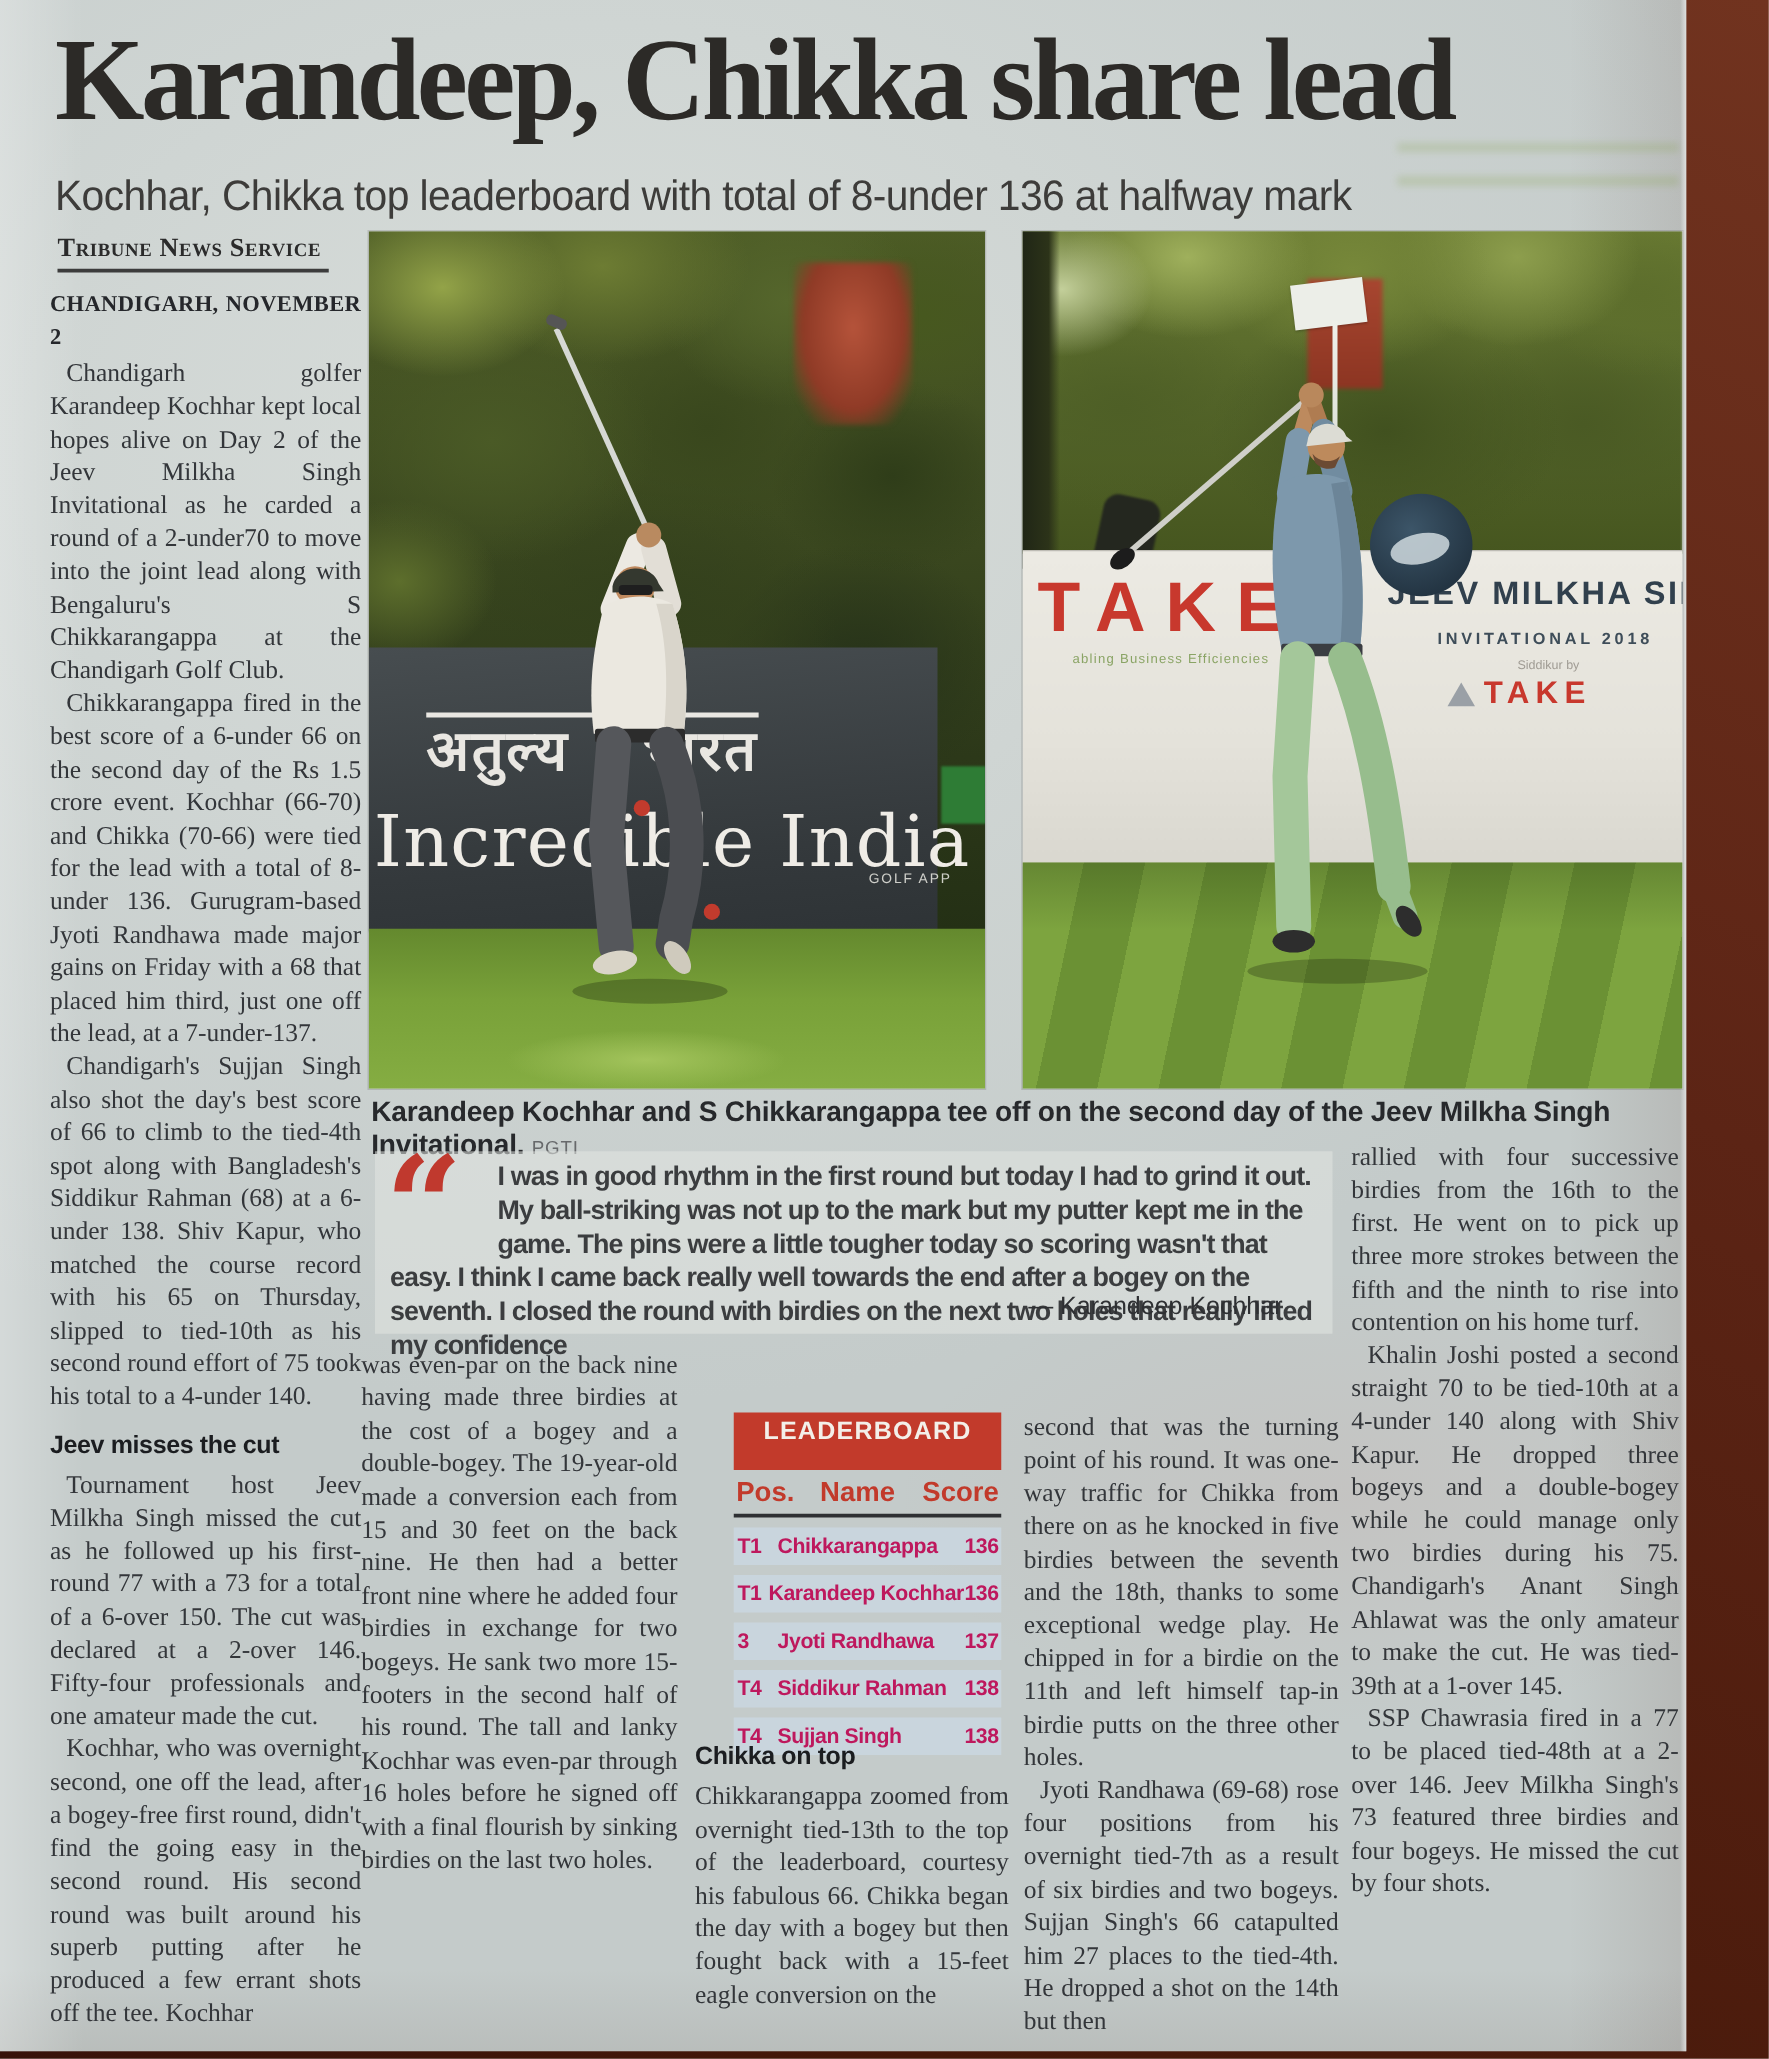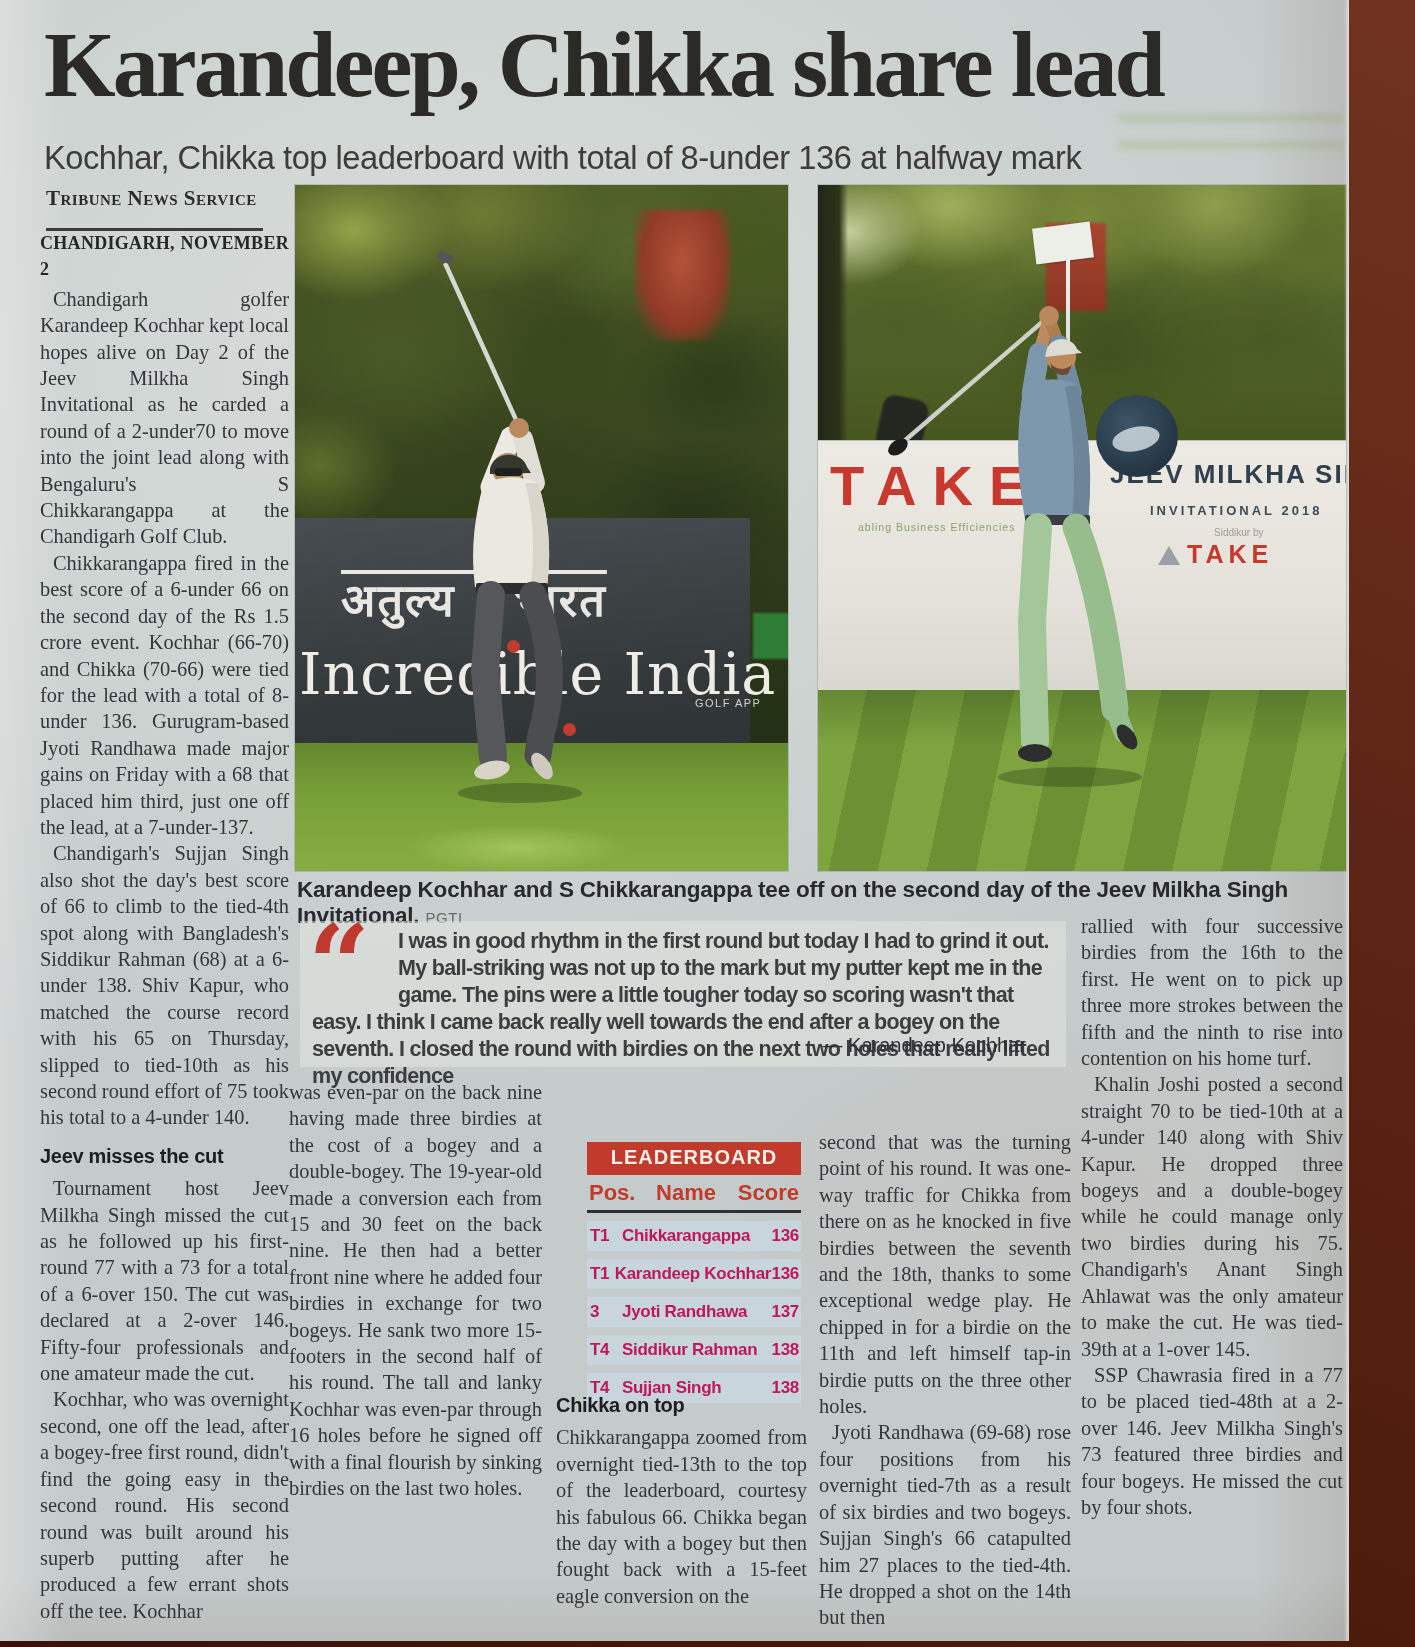--- a/index.html
+++ b/index.html
@@ -33,21 +33,21 @@
   }
   .subtitle{
     position:absolute;left:44px;top:138px;white-space:nowrap;
     font-family:"Liberation Sans",sans-serif;font-size:34px;color:#3d3c3a;
     letter-spacing:-0.5px;transform:scaleX(0.96);transform-origin:left top;
   }
   .byline{
     position:absolute;left:46px;top:186px;display:inline-block;
     font-family:"Liberation Serif",serif;font-weight:700;font-variant:small-caps;
     font-size:21px;color:#2b2b2b;letter-spacing:0.5px;
-    border-bottom:3px solid #3c3c3c;padding:0 6px 17px 0;
+    border-bottom:3px solid #3c3c3c;padding:0 6px 4px 0;
   }
   
   .bodycol{position:absolute;font-size:20.4px;line-height:26.4px;color:#33363a;
     text-align:justify;font-family:"Liberation Serif",serif;}
   .bodycol p{margin:0;text-indent:13px;}
   .dateline{font-weight:700;font-size:18px;letter-spacing:0.3px;color:#25272b;margin-bottom:3px;}
   .subhead-sans{font-family:"Liberation Sans",sans-serif;font-weight:700;font-size:20px;
     color:#1b1d20;margin:12px 0 6px;letter-spacing:-0.3px;}
   .col1{left:40px;top:230px;width:249px;}
   .col2{left:289px;top:1079px;width:253px;}
@@ -158,22 +158,22 @@
   .quote-mark{position:absolute;left:8px;top:-4px;line-height:0.9;
     font-family:"DejaVu Serif",serif;font-size:108px;font-weight:700;color:#c0392e;}
   .q-spacer{float:left;width:98px;height:76px;}
   .quote-text{margin:0;padding:7px 12px 0 12px;text-align:left;
     font-family:"Liberation Sans",sans-serif;font-weight:700;font-size:21.5px;
     line-height:27px;color:#3b3d3f;letter-spacing:-0.7px;}
   .quote-attr{position:absolute;right:40px;bottom:10px;
     font-family:"Liberation Sans",sans-serif;font-weight:400;font-size:20px;color:#2e3033;}
   
   .lb{position:absolute;left:587px;top:1130px;width:214px;font-family:"Liberation Sans",sans-serif;}
-  .lb-banner{height:33px;background:#c23a2b;color:#f3efe9;font-weight:700;font-size:20px;
-    text-align:center;line-height:31px;letter-spacing:1px;margin-top:12px;}
+  .lb-banner{height:46px;background:#c23a2b;color:#f3efe9;font-weight:700;font-size:20px;
+    text-align:center;line-height:31px;letter-spacing:1px;}
   .lb-head{display:flex;align-items:baseline;color:#c23a2b;font-weight:700;font-size:22px;
     padding:5px 2px 4px;border-bottom:3px solid #2e3033;}
   .lb-head .h-pos{width:58px;}
   .lb-head .h-name{flex:1;text-align:center;margin-right:10px;}
   .lb-head .h-score{width:64px;text-align:right;}
   .lb-row{display:flex;margin-top:8px;background:#c9d5dd;height:30px;line-height:30px;
     font-weight:700;font-size:17px;color:#be185d;letter-spacing:-0.3px;}
   .lb-pos{width:32px;padding-left:3px;}
   .lb-name{flex:1;white-space:nowrap;}
   .lb-score{width:36px;text-align:right;padding-right:2px;}

